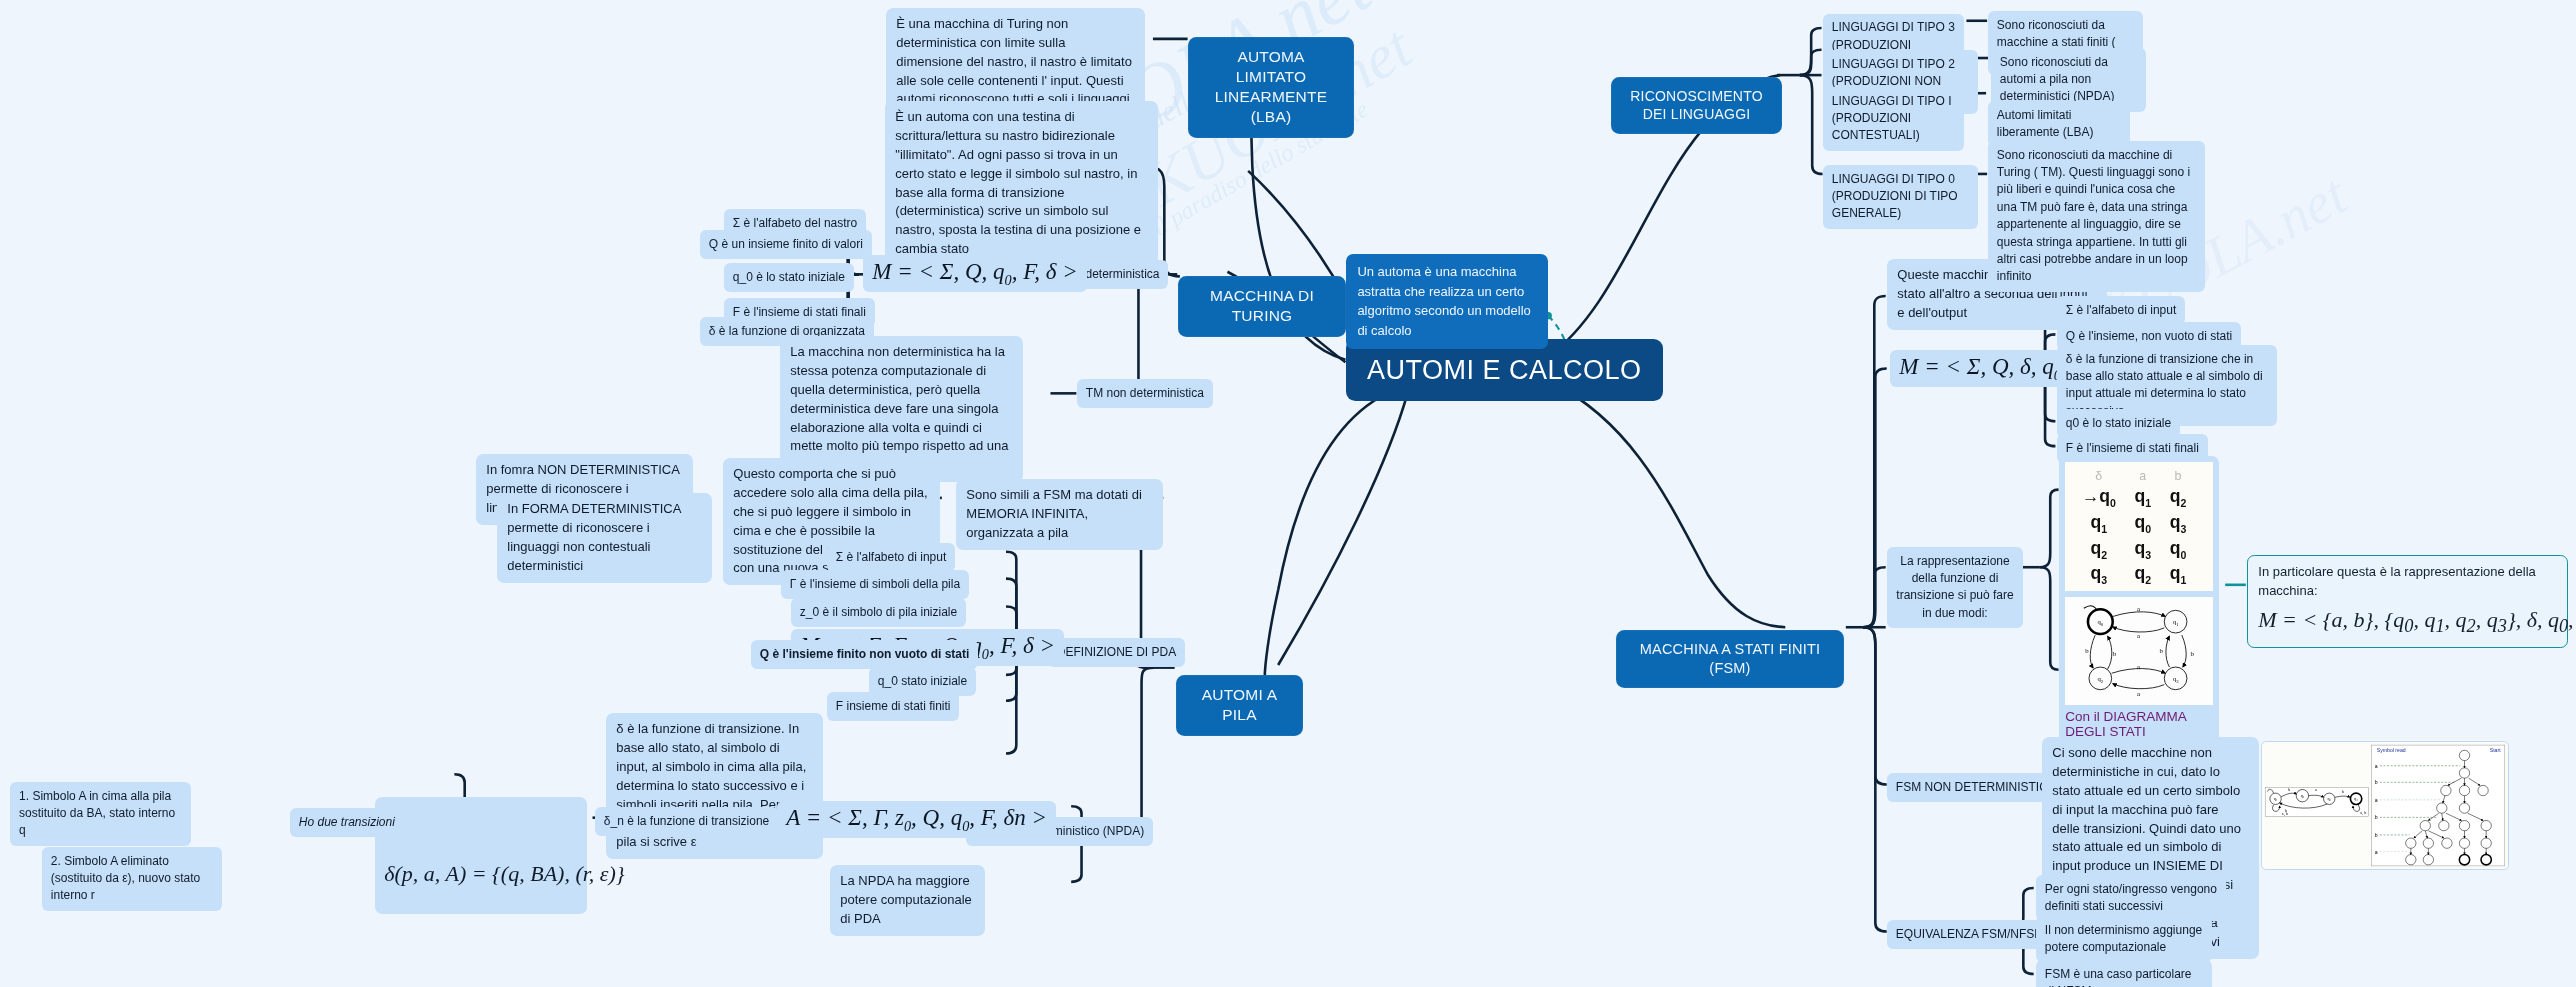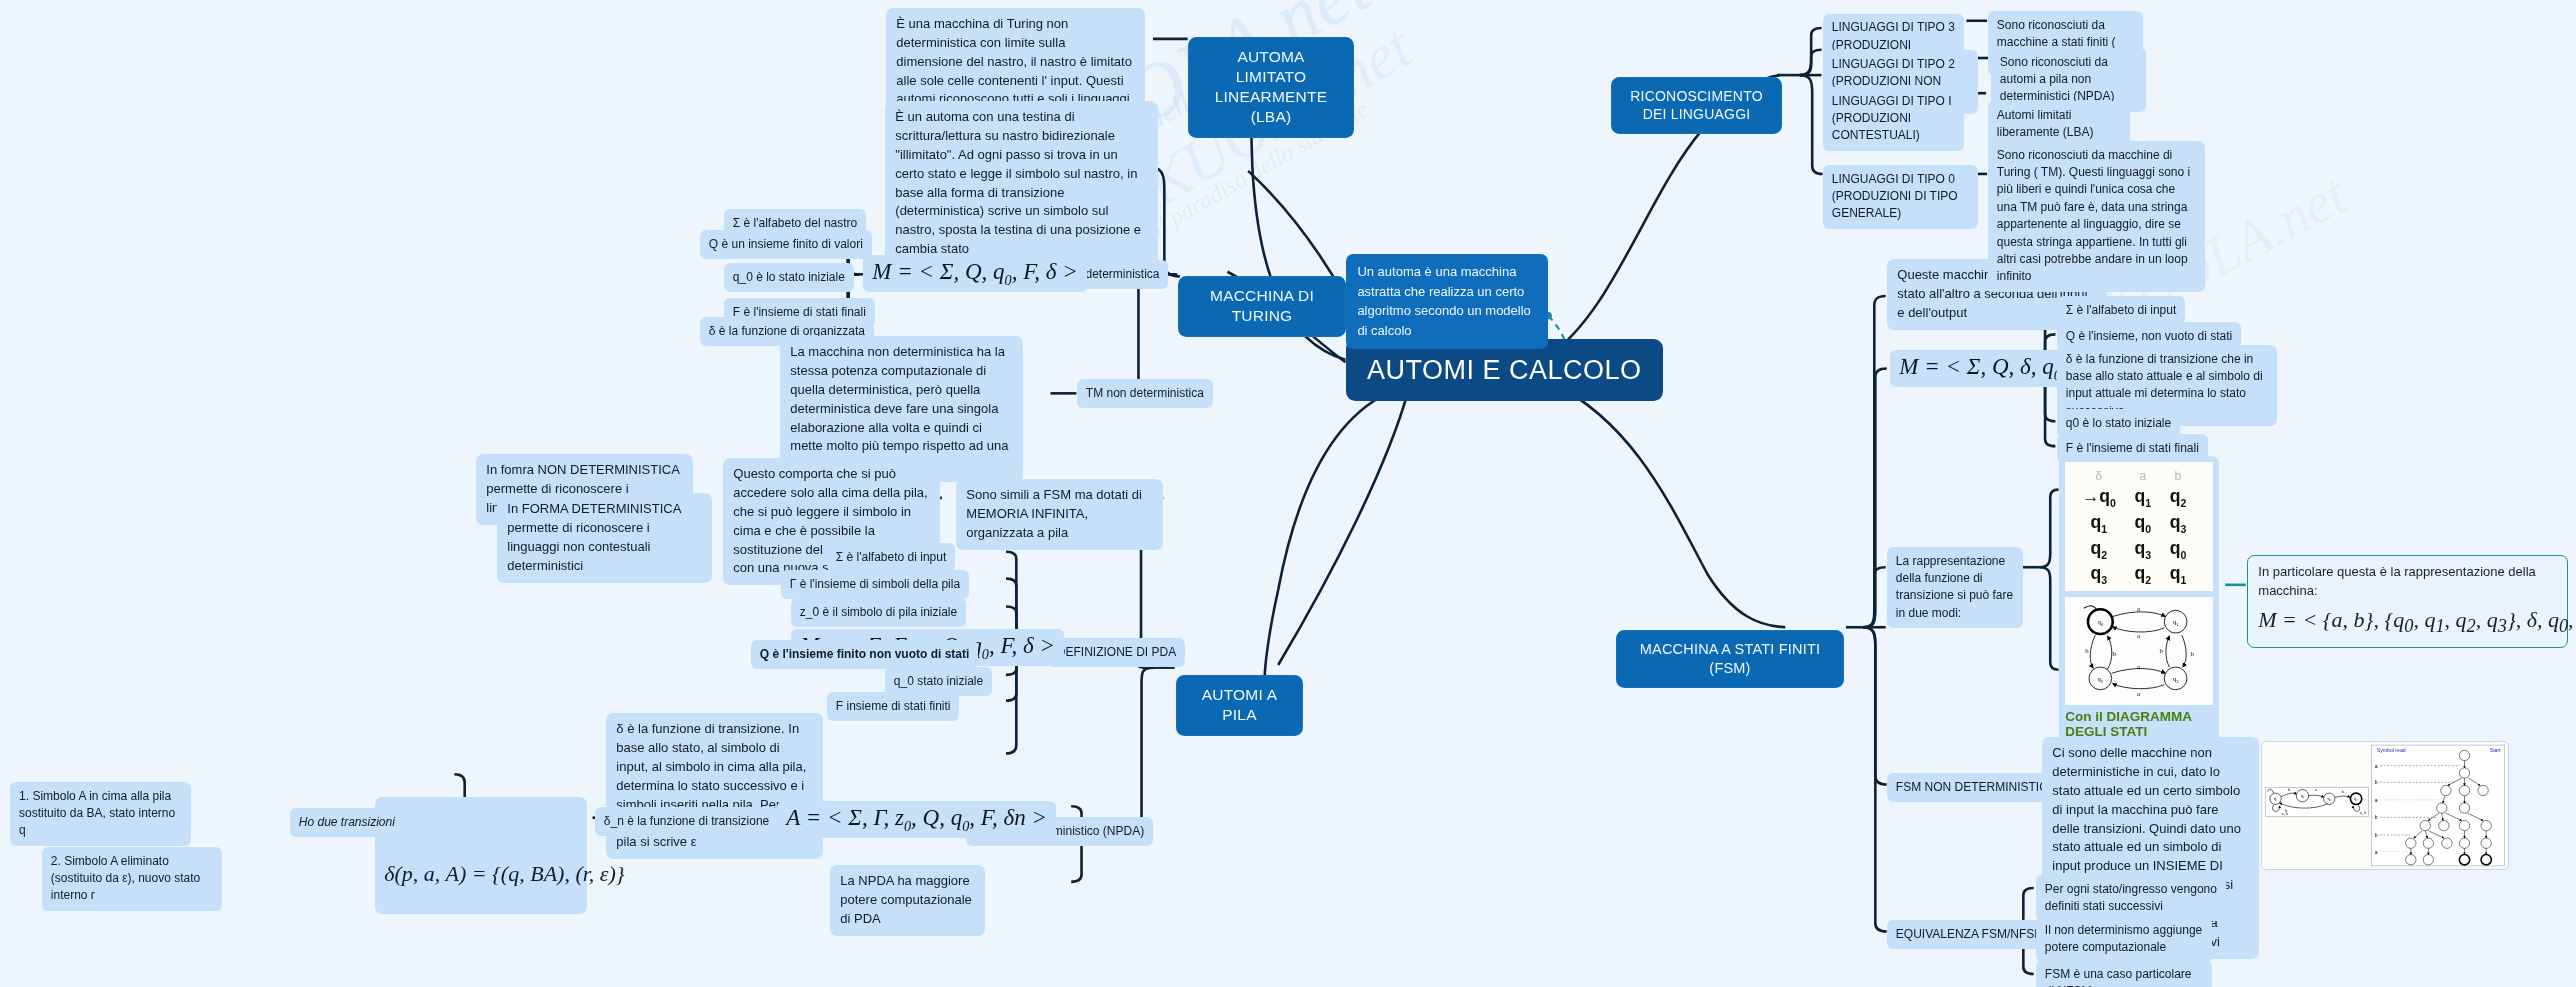--- a/index.html
+++ b/index.html
@@ -113,21 +113,21 @@
     padding:5.2px 7.2px;
   }
   table.ttable { border-collapse:collapse; font-family:"Liberation Sans", sans-serif; }
   table.ttable td, table.ttable th {
     padding:1.6px 9.3px; text-align:center;
     font-size:17.6px; font-weight:bold; color:#111;
   }
   table.ttable th { color:#b9b9b9; font-size:12.4px; font-weight:normal; }
   table.ttable sub { font-size:.6em; font-weight:bold; }
   td.startstate { color:#e02020; }
-  .img-caption { margin-top:4.1px; font-size:13.5px; color:#4d7c0f;font-weight:bold; }
+  .img-caption { margin-top:4.1px; font-size:13.5px; color:#701a75; }
   .diagram-white { background:#fdfdfd; }
   .picture-frame {
     position:absolute;
     background:#fcfcf9;
     border:1.6px solid #bfd9f3;
     border-radius:5.2px;
   }
   .wm {
     position:absolute;
     color:#cfe3f7;
@@ -290,21 +290,21 @@
 
   <div class="node small" style="left:1048px; top:638px;">DEFINIZIONE DI PDA</div>
   <div class="formula" style="left:791px; top:629px;">
     <span>M = &lt; Σ, Γ, z<sub>0</sub>, Q, q<sub>0</sub>, F, δ &gt;</span>
   </div>
 
   <div class="node small" style="left:827px; top:543px;">Σ è l'alfabeto di input</div>
   <div class="node small" style="left:781px; top:570px;">Γ è l'insieme di simboli della pila</div>
   <div class="node small" style="left:791px; top:598px;">z_0 è il simbolo di pila iniziale</div>
   <div class="node small" style="left:751px; top:640px;font-weight:bold;">Q è l'insieme finito non vuoto di stati</div>
-  <div class="node small" style="left:869px; top:667px;margin-left:16px;">q_0 stato iniziale</div>
+  <div class="node small" style="left:869px; top:667px;">q_0 stato iniziale</div>
   <div class="node small" style="left:827px; top:692px;">F insieme di stati finiti</div>
   <div class="node" style="left:606px; top:713px; width:217px;">δ è la funzione di transizione. In base allo stato, al simbolo di input, al simbolo in cima alla pila, determina lo stato successivo e i simboli inseriti nella pila. Per rimuovere il simbolo in cima alla pila si scrive ε</div>
 
   <div class="node small" style="left:966px; top:817px;">PDA non deterministico (NPDA)</div>
   <div class="formula" style="left:777px; top:801px;">
     <span>A = &lt; Σ, Γ, z<sub>0</sub>, Q, q<sub>0</sub>, F, δn &gt;</span>
   </div>
   <div class="node" style="left:830px; top:865px; width:155px;">La NPDA ha maggiore potere computazionale di PDA</div>
 
   <div class="node small" style="left:595px; top:807px;">δ_n è la funzione di transizione</div>
@@ -325,21 +325,21 @@
   <div class="formula" style="left:1890px; top:350px;">
     <span>M = &lt; Σ, Q, δ, q<sub>0</sub>, F &gt;</span>
   </div>
 
   <div class="node small" style="left:2057px; top:296px;">Σ è l'alfabeto di input</div>
   <div class="node small" style="left:2057px; top:322px;">Q è l'insieme, non vuoto di stati</div>
   <div class="node small" style="left:2057px; top:345px; width:220px;">δ è la funzione di transizione che in base allo stato attuale e al simbolo di input attuale mi determina lo stato successivo</div>
   <div class="node small" style="left:2057px; top:409px;">q0 è lo stato iniziale</div>
   <div class="node small" style="left:2057px; top:434px;">F è l'insieme di stati finali</div>
 
-  <div class="node small" style="left:1887px; top:547px; width:136px;">La rappresentazione della funzione di transizione si può fare in due modi:</div>
+  <div class="node small" style="left:1887px; top:547px; width:136px;text-align:center;">La rappresentazione della funzione di transizione si può fare in due modi:</div>
 
   <div class="img-card" style="left:2059px; top:456px; width:160px;">
     <div class="img-inner">
       <table class="ttable">
         <thead>
           <tr>
             <th>δ</th>
             <th>a</th>
             <th>b</th>
           </tr>

